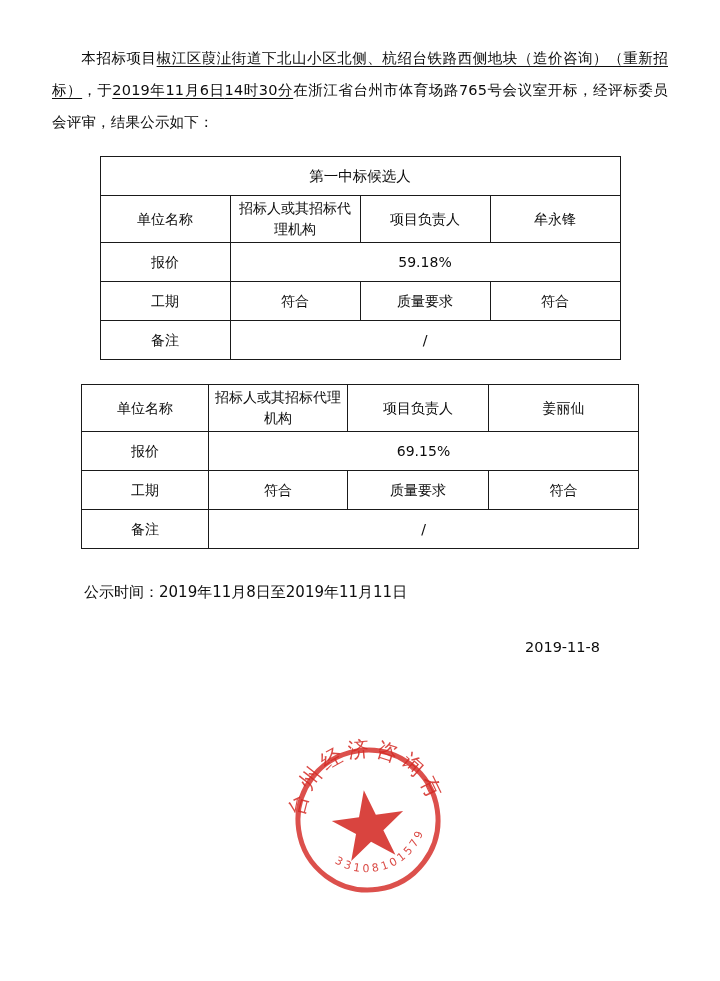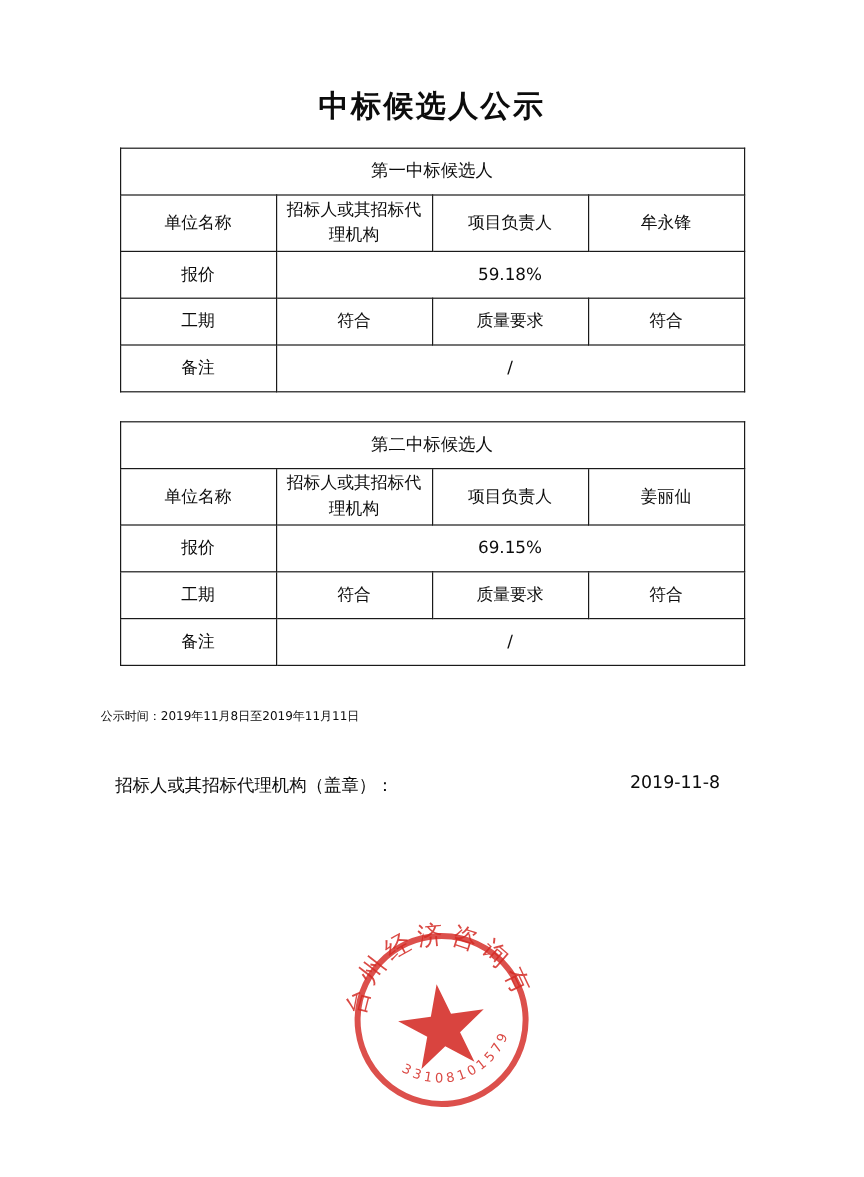--- a/index.html
+++ b/index.html
@@ -66,21 +66,21 @@
   }
   td.hdr {
     height: 38px;
     font-size: 14.5px;
   }
   td.two-line {
     height: 56px;
   }
   .after-tables {
     margin-top: 26px;
-    font-size: 10px;
+    font-size: 15px;
     line-height: 34px;
   }
   .pad-left { padding-left: 32px; }
   .sign-row {
     margin-top: 30px;
     position: relative;
     font-size: 14.5px;
     height: 36px;
   }
   .sign-left {
@@ -103,22 +103,24 @@
     height: 172px;
     pointer-events: none;
   }
   .seal svg { display: block; }
 </style>
 </head>
 <body>
 
 <div class="page">
 
-  <h1 class="doc-title">中标候选人公示</h1>
-
+
+  <p class="body-text">
+    <span class="indent"></span><span>本招标项目</span><span class="u">椒江区葭沚街道下北山小区北侧、杭绍台铁路西侧地块（造价咨询）（重新招标）</span><span>，于</span><span class="u">2019年11月6日</span><span class="u">14时30分</span><span>在浙江省台州市体育场路765号会议室开标，经评标委员会评审，结果公示如下：</span>
+  </p>
 
   <table class="cand first">
     <tbody>
         <tr>
       <td class="hdr" colspan="4">第一中标候选人</td>
     </tr>
     <tr>
       <td class="two-line" style="width:118px">单位名称</td>
       <td class="two-line" style="width:130px">招标人或其招标代理机构</td>
       <td class="two-line" style="width:132px">项目负责人</td>
@@ -136,23 +138,20 @@
     </tr>
     <tr>
       <td>备注</td>
       <td colspan="3">/</td>
     </tr>
   </tbody>
     </table>
 
   <table class="cand second">
     <tbody>
-        <tr>
-      <td class="hdr" colspan="4">第二中标候选人</td>
-    </tr>
     <tr>
       <td class="two-line" style="width:118px">单位名称</td>
       <td class="two-line" style="width:130px">招标人或其招标代理机构</td>
       <td class="two-line" style="width:132px">项目负责人</td>
       <td class="two-line" style="width:141px">姜丽仙</td>
     </tr>
     <tr>
       <td>报价</td>
       <td colspan="3">69.15%</td>
     </tr>
@@ -165,21 +164,20 @@
     <tr>
       <td>备注</td>
       <td colspan="3">/</td>
     </tr>
   </tbody>
     </table>
 
   <div class="after-tables pad-left">公示时间：2019年11月8日至2019年11月11日</div>
 
   <div class="sign-row">
-    <span class="sign-left">招标人或其招标代理机构（盖章）：</span>
     <span class="sign-right">2019-11-8</span>
   </div>
 
   <div class="seal">
     <svg width="172" height="172" viewBox="0 0 172 172">
       <defs>
         <path id="topArc" d="M 22,86 A 64,64 0 0 1 150,86" fill="none"></path>
         <path id="botArc" d="M 34,108 A 60,60 0 0 0 138,108" fill="none"></path>
       </defs>
       <g transform="rotate(-8 86 86)">

